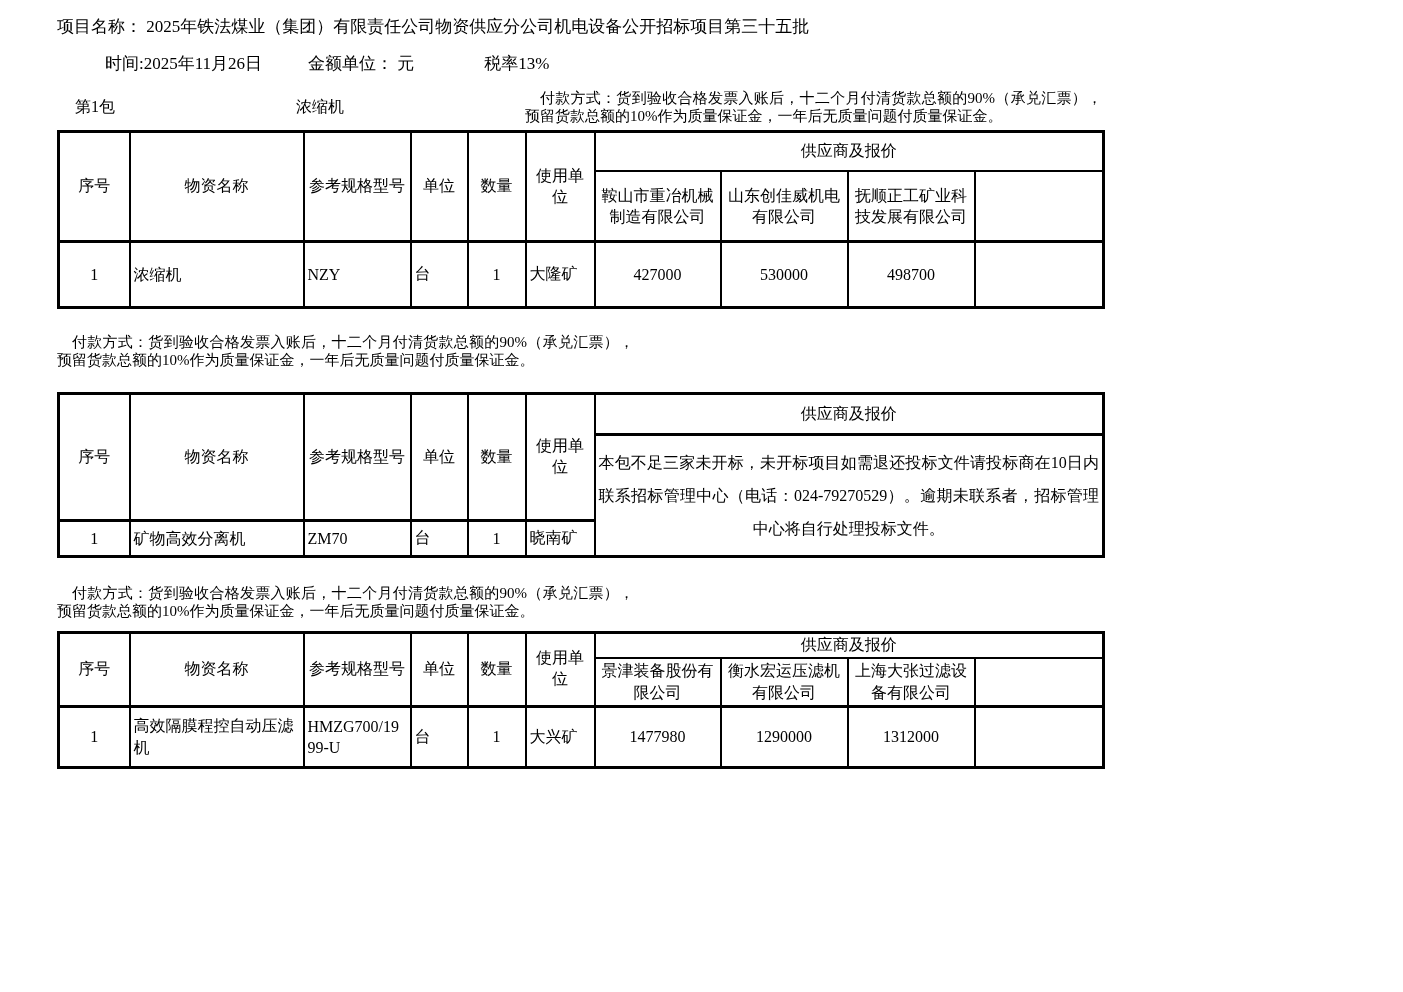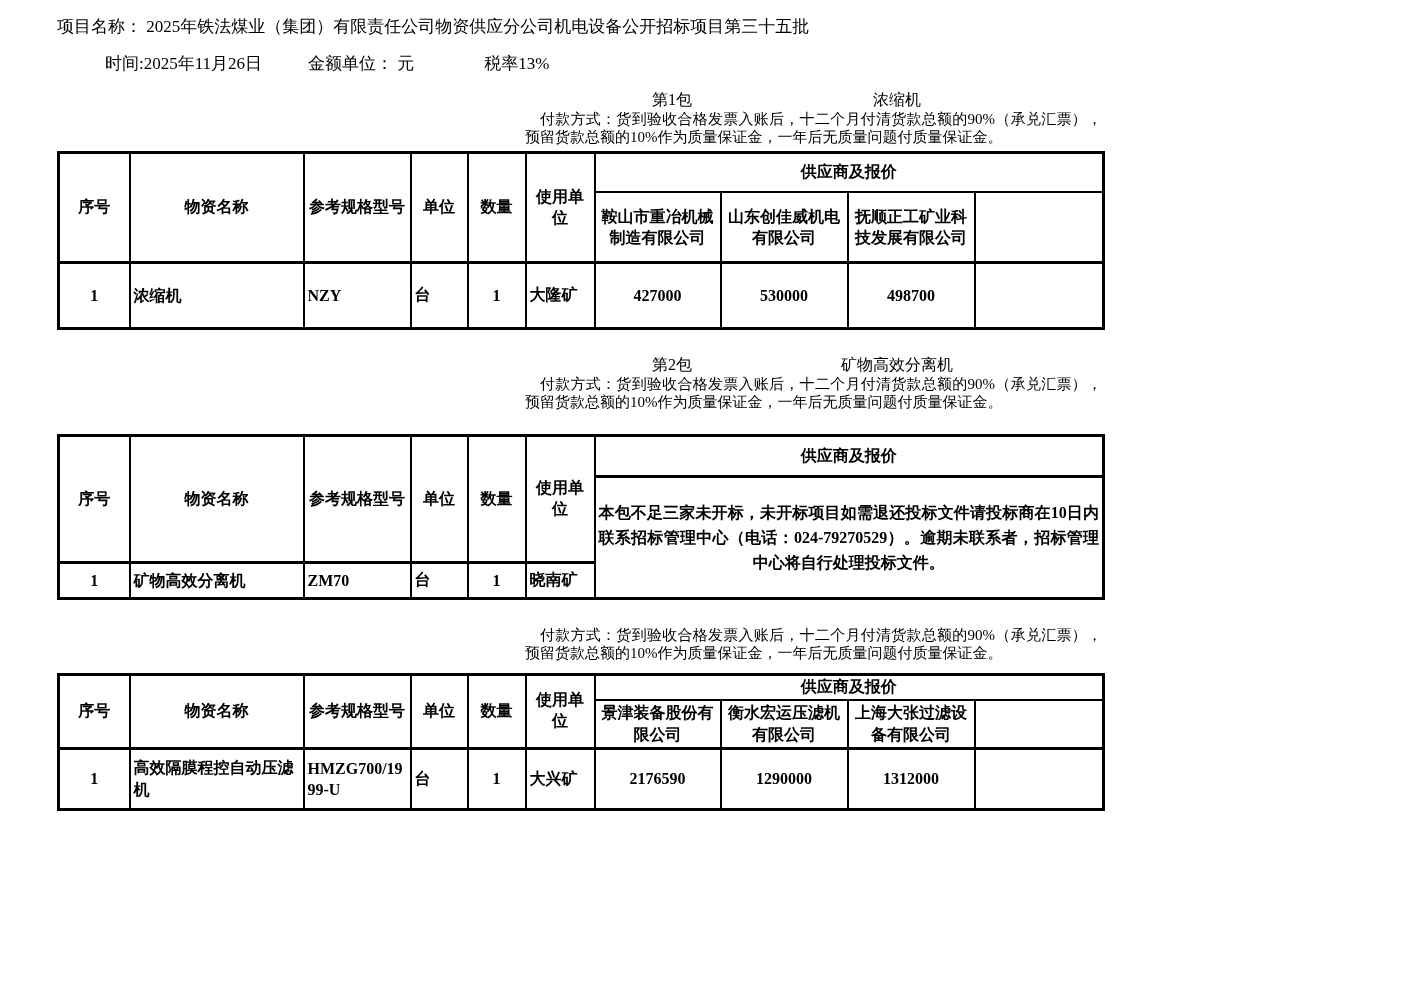--- a/index.html
+++ b/index.html
@@ -35,22 +35,21 @@
     line-height: 21px;
     white-space: pre;
   }
   .meta-line-flex { display: flex; margin-left: 48px; }
   .meta-time { }
   .meta-amount { margin-left: 46px; }
   .meta-tax { margin-left: 70px; }
 
   .pkg-header {
     display: flex;
-    align-items: flex-end;
-    flex-direction: column;
+    align-items: center;
   }
   .pkg-left {
     width: 468px;
     display: flex;
     align-items: center;
     flex: 0 0 auto;
   }
   .pkg-no {
     margin-left: 18px;
     font-size: 16px;
@@ -70,21 +69,21 @@
   }
 
   table.bid-table {
     border-collapse: collapse;
     table-layout: fixed;
     width: 1045px;
     border: 3px solid #000;
   }
   .bid-table th, .bid-table td {
     border: 2px solid #000;
-    font-weight: bold;
+    font-weight: normal;
     font-size: 16px;
     padding: 1px 3px;
     overflow: hidden;
   }
   .bid-table th { text-align: center; vertical-align: middle; }
   .bid-table td { vertical-align: middle; }
 
   .supplier-name-left { text-align: left; vertical-align: middle; line-height: 21px; padding: 1px 4px; }
   .supplier-name-center { text-align: center !important; vertical-align: middle; line-height: 22px; }
 
@@ -93,21 +92,21 @@
   .spec-cell { word-break: break-all; line-height: 21px; }
   .material-cell { line-height: 22px; }
 
   .data-row td { border-top: 3px solid #000; }
 
   .notice-cell {
     border-top: 3px solid #000 !important;
     text-align: justify;
     text-align-last: center;
     font-size: 15.5px;
-    line-height: 25px;
+    line-height: 33px;
     padding: 2px 6px;
     vertical-align: middle;
   }
 
   
   .pkg1 { margin-top: 16px; }
   .t1 { margin-top: 5px; }
   .t1 .hrow1 { height: 39px; }
   .t1 .hrow2 { height: 71px; }
   .t1 .data-row { height: 66px; }
@@ -185,24 +184,20 @@
       <td class="cell-left">大隆矿</td>
       <td class="cell-center">427000</td>
       <td class="cell-center">530000</td>
       <td class="cell-center">498700</td>
       <td class="cell-center"></td>
     </tr>
   </tbody>
     </table>
 
   <div class="pkg-header pkg2">
-    <div class="pkg-left">
-      <span class="pkg-no">第2包</span>
-      <span class="pkg-name">矿物高效分离机</span>
-    </div>
     <div class="payment">付款方式：货到验收合格发票入账后，十二个月付清货款总额的90%（承兑汇票），预留货款总额的10%作为质量保证金，一年后无质量问题付质量保证金。</div>
   </div>
 
   <table class="bid-table t2">
     <colgroup>
       <col style="width:71px">
         <col style="width:174px">
         <col style="width:107px">
       <col style="width:57px">
         <col style="width:58px">
@@ -266,21 +261,21 @@
       <th class="supplier-name-center">上海大张过滤设备有限公司</th>
       <th class="supplier-name-center"></th>
     </tr>
     <tr class="data-row">
       <td class="cell-center">1</td>
       <td class="cell-left material-cell">高效隔膜程控自动压滤机</td>
       <td class="cell-left spec-cell">HMZG700/1999-U</td>
       <td class="cell-left">台</td>
       <td class="cell-center">1</td>
       <td class="cell-left">大兴矿</td>
-      <td class="cell-center">2176590</td>
+      <td class="cell-center">1477980</td>
       <td class="cell-center">1290000</td>
       <td class="cell-center">1312000</td>
       <td class="cell-center"></td>
     </tr>
   </tbody>
     </table>
 
 </div>
 
 </body></html>

